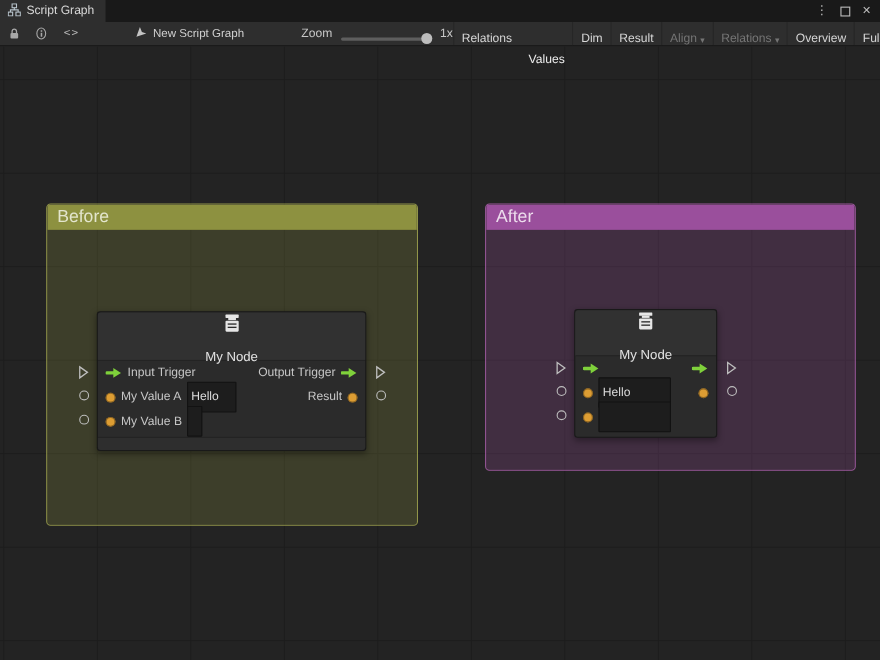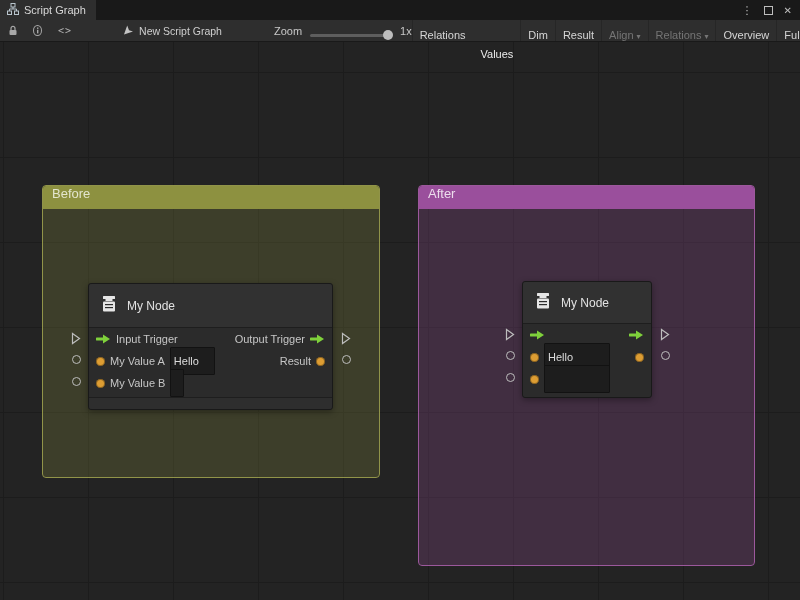--- a/index.html
+++ b/index.html
@@ -62,38 +62,39 @@
       linear-gradient(to right, #1c1c1c 1px, transparent 1px),
       linear-gradient(to bottom, #1c1c1c 1px, transparent 1px);
     background-size: 85px 85px;
     background-position: 3px 30px;
   }
 
   
   .group {
     position: absolute; border-radius: 4px; overflow: hidden;
   }
-  .group-header { height: 23px; display: flex; align-items: flex-start; padding-left: 9px; font-size: 13px; }
+  .group-header { height: 23px; display: flex; align-items: center; padding-left: 9px; font-size: 16px; }
   .group-body { position: absolute; left: 0; right: 0; top: 23px; bottom: 0; }
   .group.before { left: 42px; top: 143px; width: 338px; height: 293px; border: 1px solid rgba(165,168,80,0.85); }
   .group.before .group-header { background: #8d9140; color: #e3e5cd; }
   .group.before .group-body { background: rgba(141,145,62,0.25); }
-  .group.after { left: 418px; top: 143px; width: 337px; height: 381px; border: 1px solid rgba(178,98,178,0.85); }
+  .group.after { left: 441px; top: 143px; width: 337px; height: 243px; border: 1px solid rgba(178,98,178,0.85); }
   .group.after .group-header { background: #9a4f9c; color: #ecdcec; }
   .group.after .group-body { background: rgba(154,79,156,0.25); }
 
   
   .node {
     position: absolute; background: #2b2b2b; border: 1px solid #191919;
     border-radius: 3px; box-shadow: 0 2px 6px rgba(0,0,0,0.35); z-index: 5;
   }
   .node-header {
     height: 44px; background: #313131; border-bottom: 1px solid #1e1e1e;
     display: flex; align-items: center; gap: 8px; padding: 0 10px;
     border-radius: 3px 3px 0 0;
+    flex-direction: column;
   }
   .node-title { font-size: 12px; color: #e2e2e2; }
   .node-row { height: 22px; display: flex; align-items: center; gap: 5px; padding: 0 7px; }
   .row-right { margin-left: auto; display: flex; align-items: center; gap: 5px; }
   .port-label { font-size: 11px; color: #c6c6c6; }
   .dot {
     width: 9px; height: 9px; border-radius: 50%; background: #dd9d33;
     box-shadow: inset 0 0 0 1px rgba(0,0,0,0.35); flex: 0 0 auto;
   }
   .node-input {

